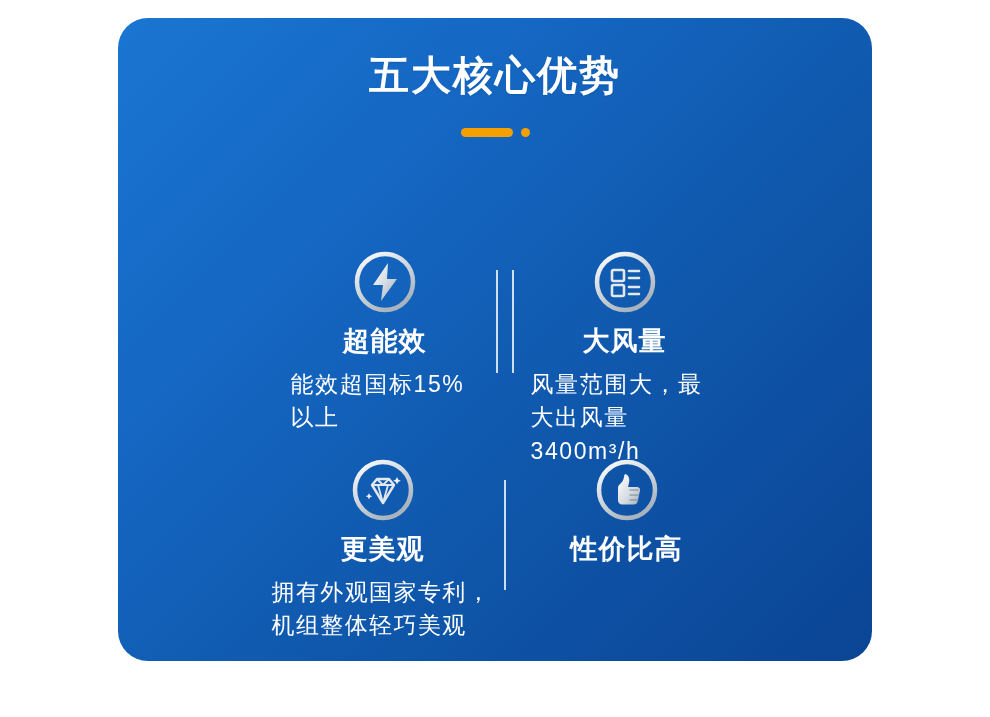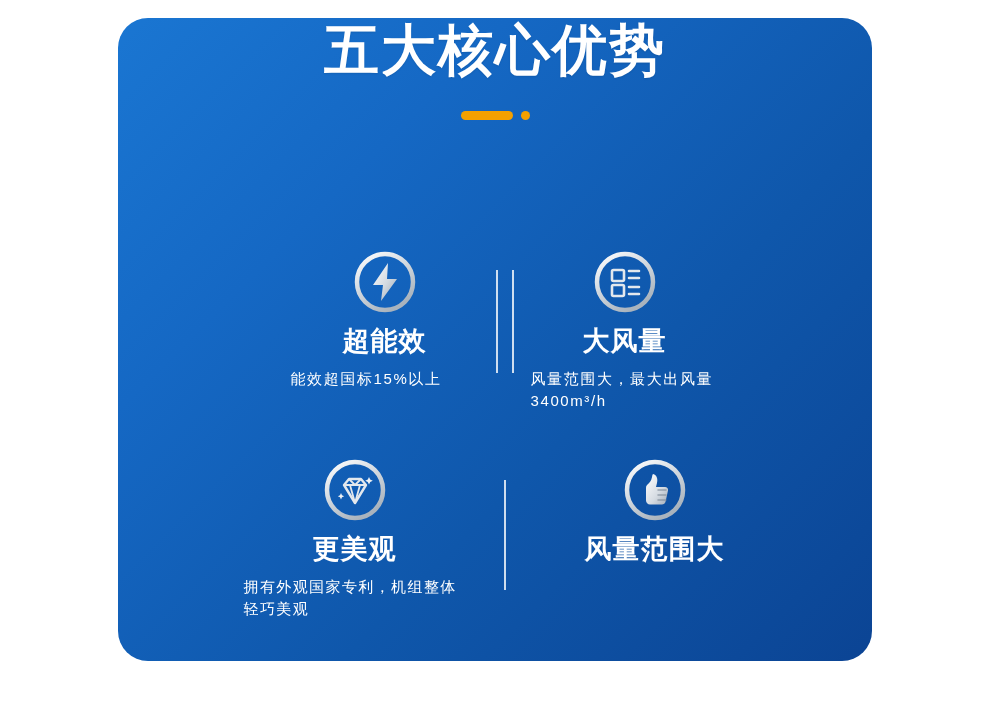--- a/index.html
+++ b/index.html
@@ -33,21 +33,22 @@
   
   .header {
     position: absolute;
     left: 0;
     top: 0;
     width: 100%;
     text-align: center;
   }
 
   .title {
-    font-size: 55px;
+    margin-top: 34px;
+    font-size: 40px;
     font-weight: bold;
     color: #ffffff;
     letter-spacing: 2px;
     line-height: 1.18;
     text-shadow: 0 1px 2px rgba(0,0,0,0.10);
   }
 
   .subtitle {
     margin-top: 22px;
     font-size: 26px;
@@ -80,21 +81,21 @@
 
   
   .row {
     position: absolute;
     display: flex;
     justify-content: center;
     align-items: flex-start;
     padding-left: 19px;
   }
   .row-top { left: 0; top: 232px; width: 100%; }
-  .row-bottom { left: 0; top: 440px; width: 100%; gap: 28px; }
+  .row-bottom { left: 0; top: 440px; width: 100%; }
 
   .feature {
     position: relative;
     width: 208px;
     padding: 0 6px;
     text-align: center;
     color: #ffffff;
   }
   .row-bottom .feature { width: 238px; }
 
@@ -120,21 +121,21 @@
     font-size: 27px;
     font-weight: bold;
     color: #ffffff;
     letter-spacing: 1px;
     line-height: 1.15;
     white-space: nowrap;
   }
 
   .feat-desc {
     margin-top: 11px;
-    font-size: 15px;
+    font-size: 23px;
     font-weight: normal;
     color: #ffffff;
     line-height: 1.45;
     letter-spacing: 1.6px;
     text-align: left;
     padding-left: 4px;
   }
   .row-bottom .feat-desc { letter-spacing: 1.4px; padding-left: 2px; }
 </style>
 </head>
@@ -241,19 +242,19 @@
                 <stop offset="0%" stop-color="#ffffff"></stop>
                 <stop offset="60%" stop-color="#d5dbe2"></stop>
                 <stop offset="100%" stop-color="#a4aeb9"></stop>
               </linearGradient>
             </defs>
             <circle cx="32" cy="32" r="28" fill="none" stroke="url(#ringE)" stroke-width="4.5"></circle>
             <path d="M30 16 c4 1 5 5 4 9 l-1 4 h9 c2 0 3.4 1.6 3 3.4 l-2.4 11 c-.4 1.8 -1.9 3.1 -3.7 3.1 H27 c-2.2 0 -4 -1.8 -4 -4 V30 c0 -2 1 -3.2 2.6 -4.4 C28 23.6 29 20 29.4 17 Z" fill="url(#thumbE)"></path>
             <path d="M35 32 h8 M35 37 h8 M35 42 h8" stroke="#7f8b98" stroke-width="1.5" stroke-linecap="round" opacity="0.7"></path>
           </svg>
         </span>
-        <div class="feat-title">风量范围大</div>
+        <div class="feat-title">性价比高</div>
       </div>
 
     </div>
 
   </div>
 </div>
 
 </body></html>

